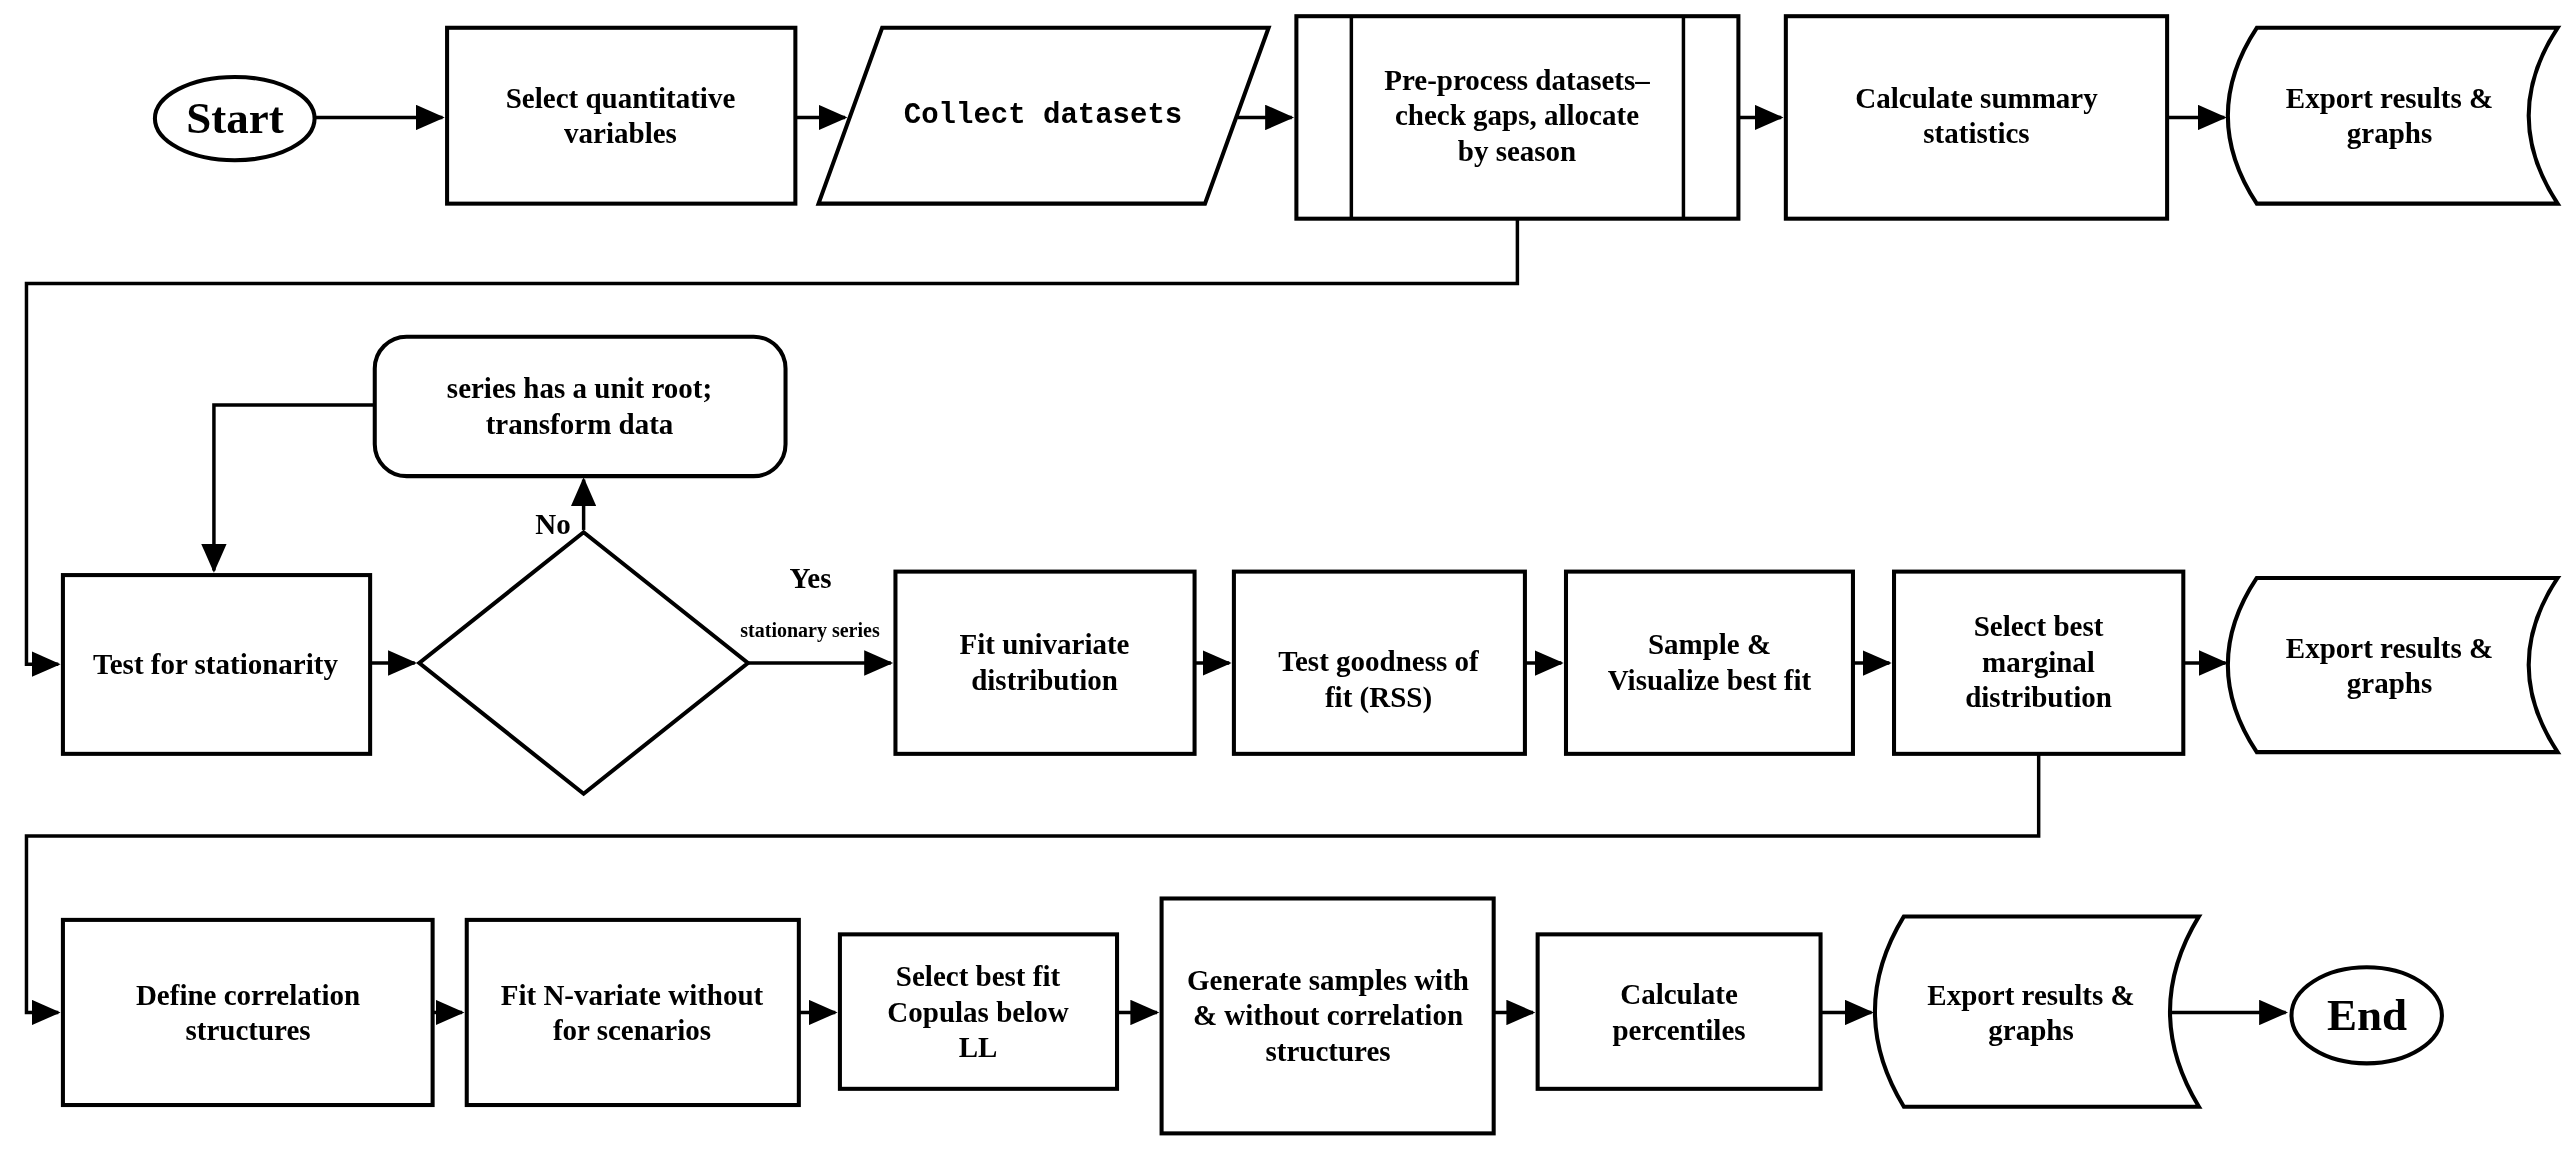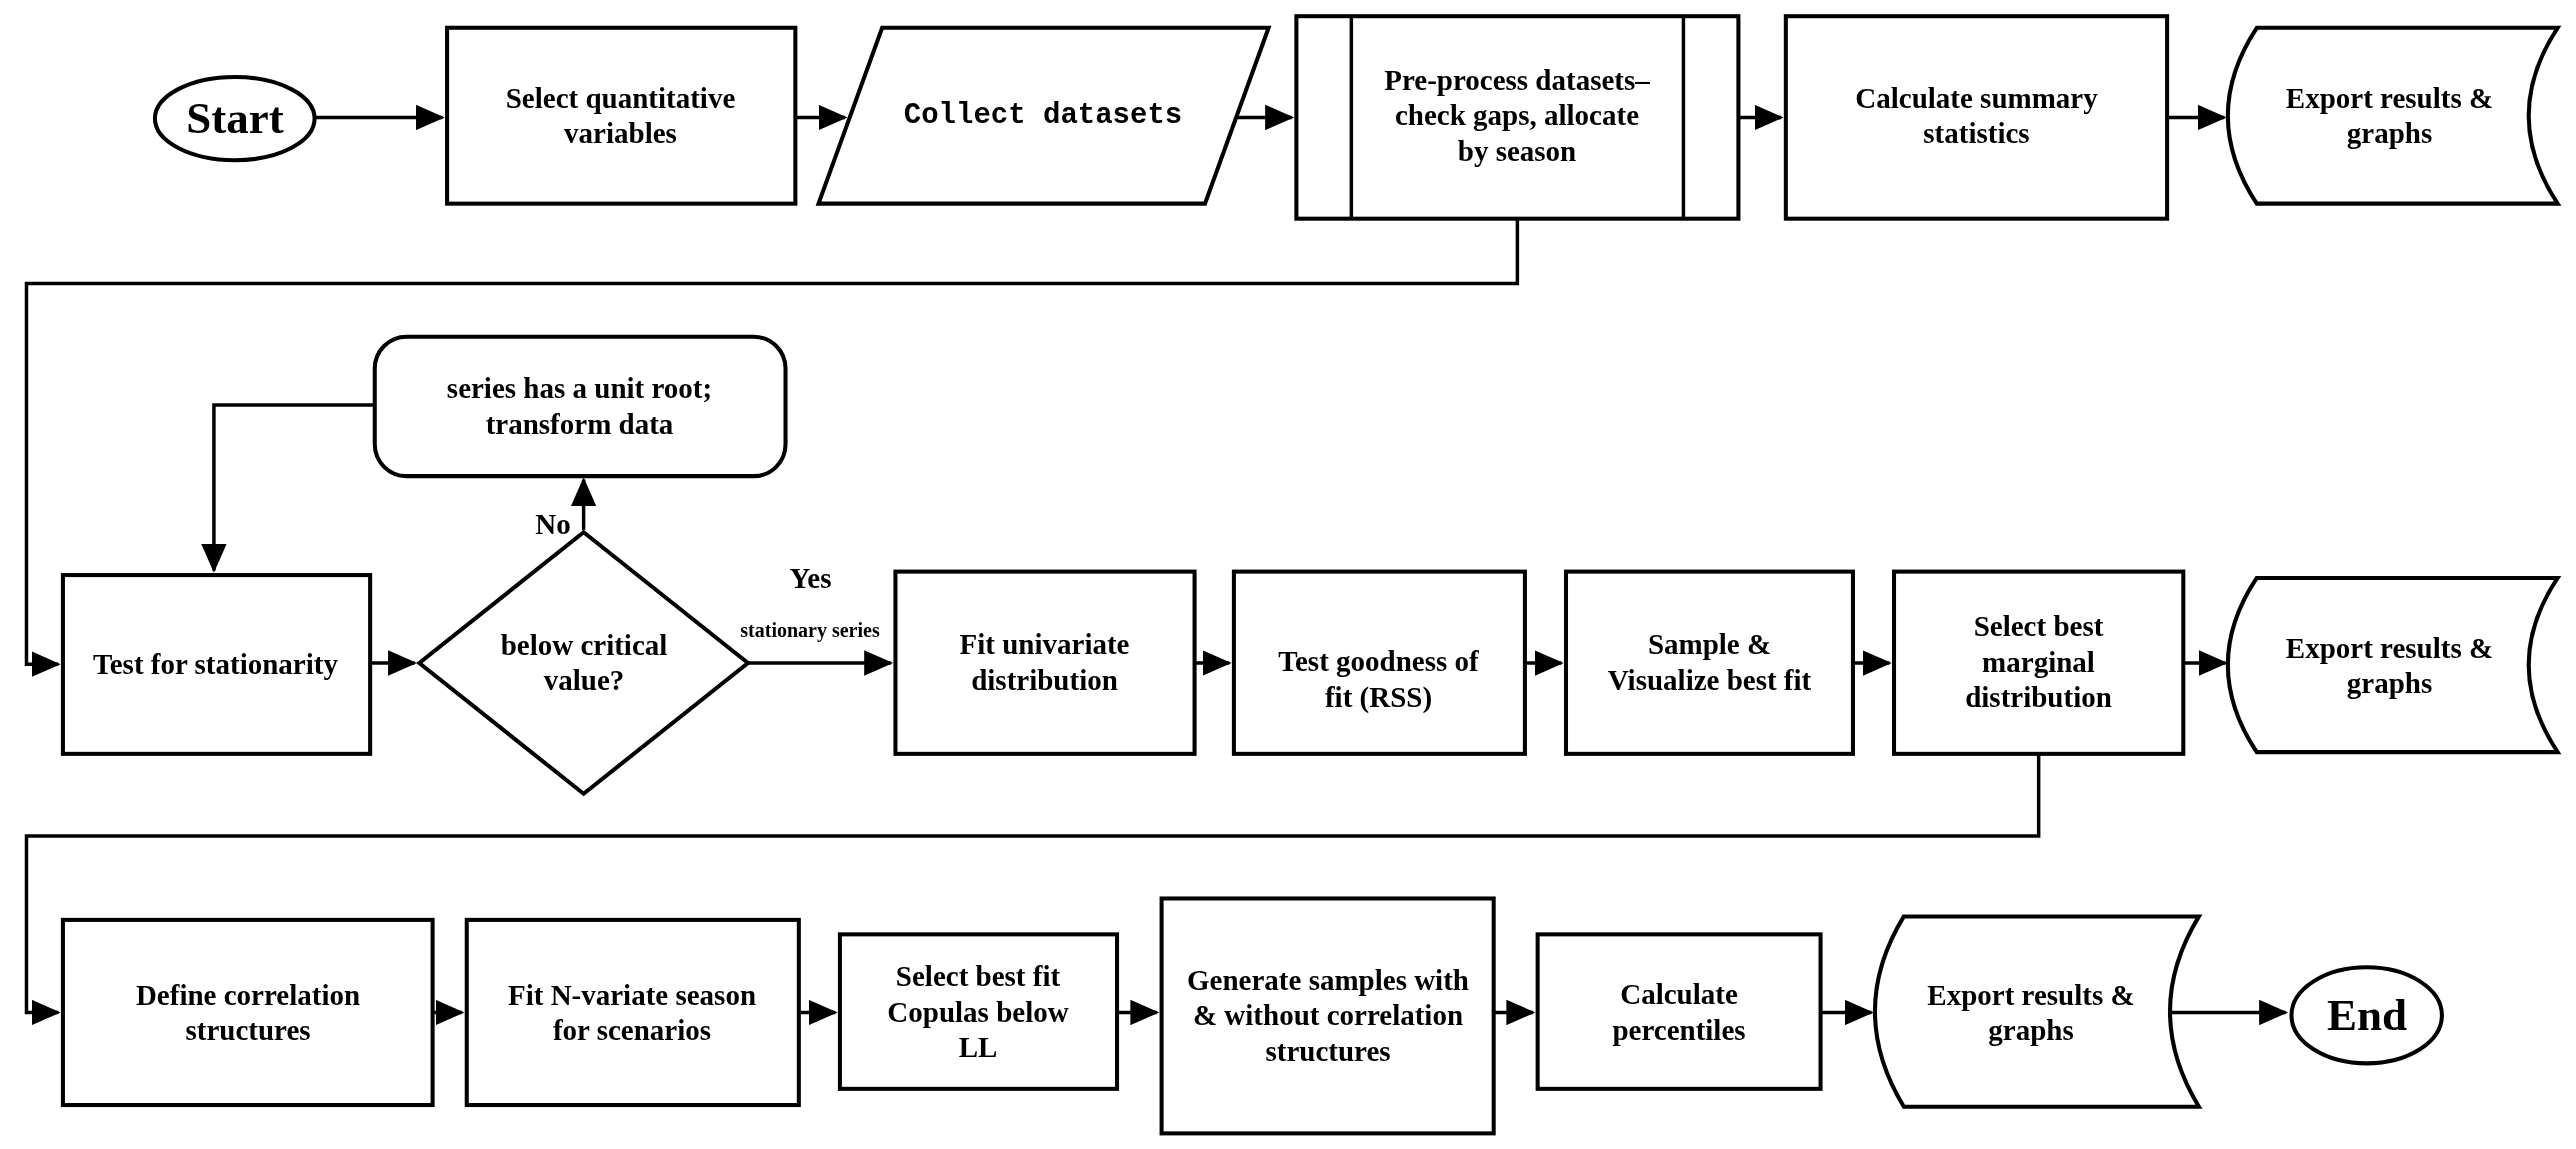--- a/index.html
+++ b/index.html
@@ -116,32 +116,31 @@
 
   <div class="label big" style="left:155px; top:77px; width:160px; height:83px;">Start</div>
   <div class="label" style="left:499px; top:41px; width:243px; height:150px;">Select quantitative variables</div>
   <div class="label" style="left:858px; top:35px; width:370px; height:162px;font-family:Liberation Mono, monospace;">Collect datasets</div>
   <div class="label" style="left:1384px; top:29px; width:266px; height:174px;">Pre-process datasets– check gaps, allocate by season</div>
   <div class="label" style="left:1826px; top:35px; width:301px; height:162px;">Calculate summary statistics</div>
   <div class="label" style="left:2274px; top:35px; width:231px; height:162px;">Export results &amp; graphs</div>
 
   <div class="label" style="left:409px; top:343px; width:341px; height:127px;">series has a unit root; transform data</div>
   <div class="label" style="left:91px; top:590px; width:249px; height:150px;">Test for stationarity</div>
-  <div class="label" style="left:497px; top:576px; width:174px; height:174px;">below critical value?</div>
   <div class="label" style="left:521px; top:504px; width:64px; height:41px;">No</div>
   <div class="label" style="left:764px; top:558px; width:93px; height:41px;">Yes</div>
   <div class="label small" style="left:735px; top:596px; width:150px; height:69px;">stationary series</div>
   <div class="label" style="left:923px; top:590px; width:243px; height:145px;">Fit univariate distribution</div>
   <div class="label" style="left:1263px; top:607px; width:231px; height:145px;">Test goodness of fit (RSS)</div>
   <div class="label" style="left:1595px; top:590px; width:229px; height:145px;">Sample &amp; Visualize best fit</div>
   <div class="label" style="left:1923px; top:590px; width:231px; height:145px;">Select best marginal distribution</div>
   <div class="label" style="left:2274px; top:585px; width:231px; height:162px;">Export results &amp; graphs</div>
 
   <div class="label" style="left:80px; top:938px; width:336px; height:150px;">Define correlation structures</div>
-  <div class="label" style="left:495px; top:938px; width:274px; height:150px;">Fit N-variate season for scenarios</div>
+  <div class="label" style="left:495px; top:938px; width:274px; height:150px;">Fit N-variate without for scenarios</div>
   <div class="label" style="left:868px; top:949px; width:220px; height:127px;">Select best fit Copulas below LL</div>
   <div class="label" style="left:1185px; top:910px; width:286px; height:212px;">Generate samples with &amp; without correlation structures</div>
   <div class="label" style="left:1566px; top:949px; width:226px; height:127px;">Calculate percentiles</div>
   <div class="label" style="left:1921px; top:926px; width:220px; height:174px;">Export results &amp; graphs</div>
   <div class="label big" style="left:2292px; top:978px; width:150px; height:75px;">End</div>
 
 </div>
 
 
 </body></html>

